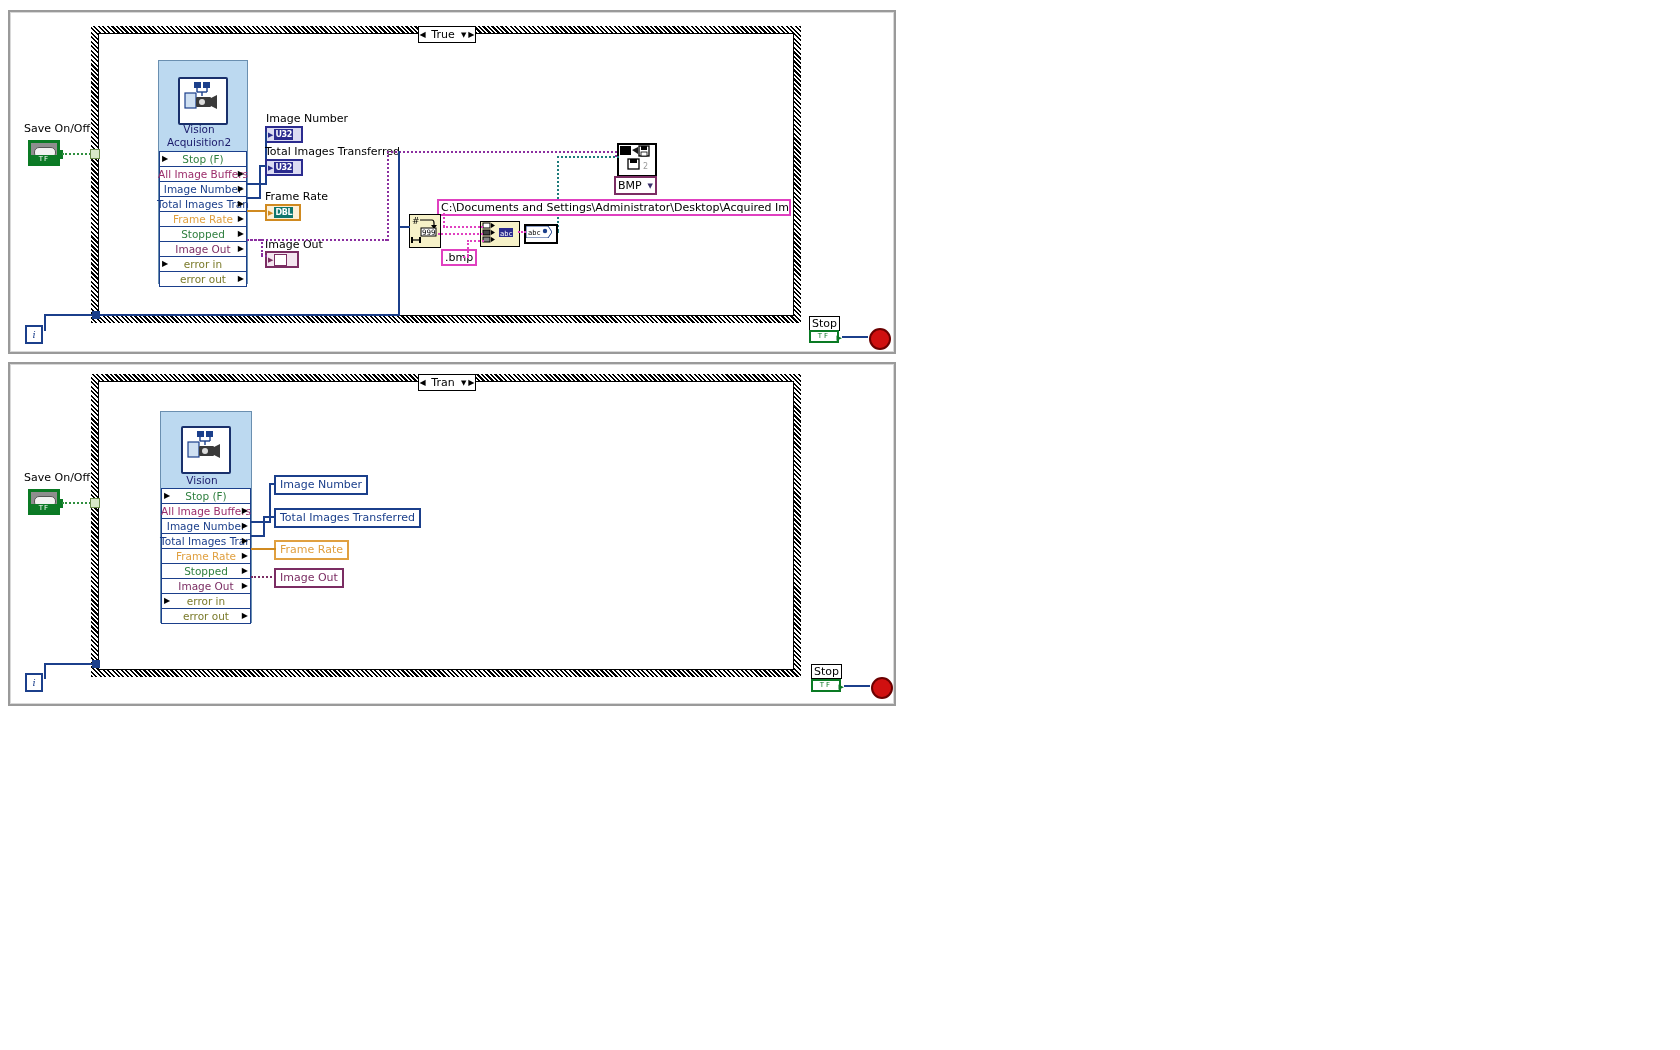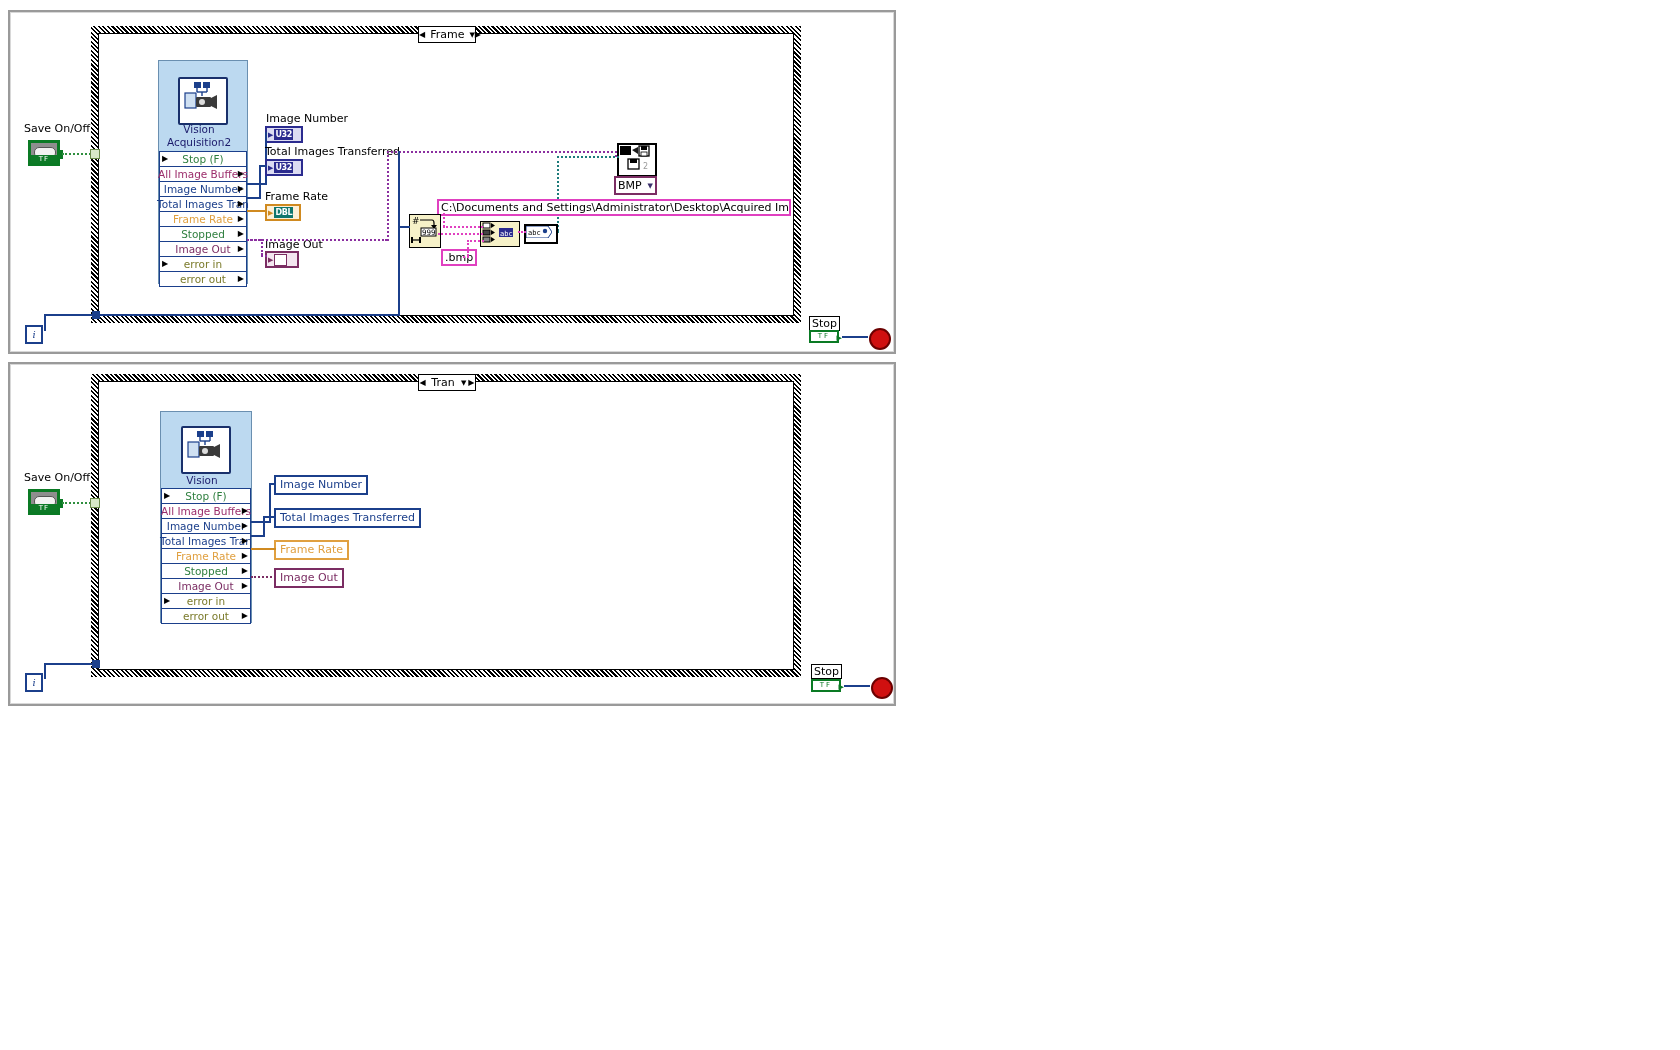--- a/index.html
+++ b/index.html
@@ -127,21 +127,21 @@
     <div class="inner-bevel"></div>
   </div>
 
   <div class="while-loop" style="left:91px;top:26px;width:710px;height:297px;">
     <div class="wl-border"></div>
     <div class="wl-inner"></div>
   </div>
 
   <div class="case-sel" style="left:418px;top:26px;width:56px;">
     <span class="arw">◀</span>
-    <span class="cs-lab">Frame</span>
+    <span class="cs-lab">True</span>
     <span class="cs-dd">▼</span>
     <span class="arw">▶</span>
   </div>
 
   <div class="lbl" style="left:24px;top:122px;">Save On/Off</div>
   <div class="bool-ctl" style="left:28px;top:140px;">
     <div class="slide"></div>
     <div class="tf">TF</div>
     <div class="nub"></div>
   </div>

